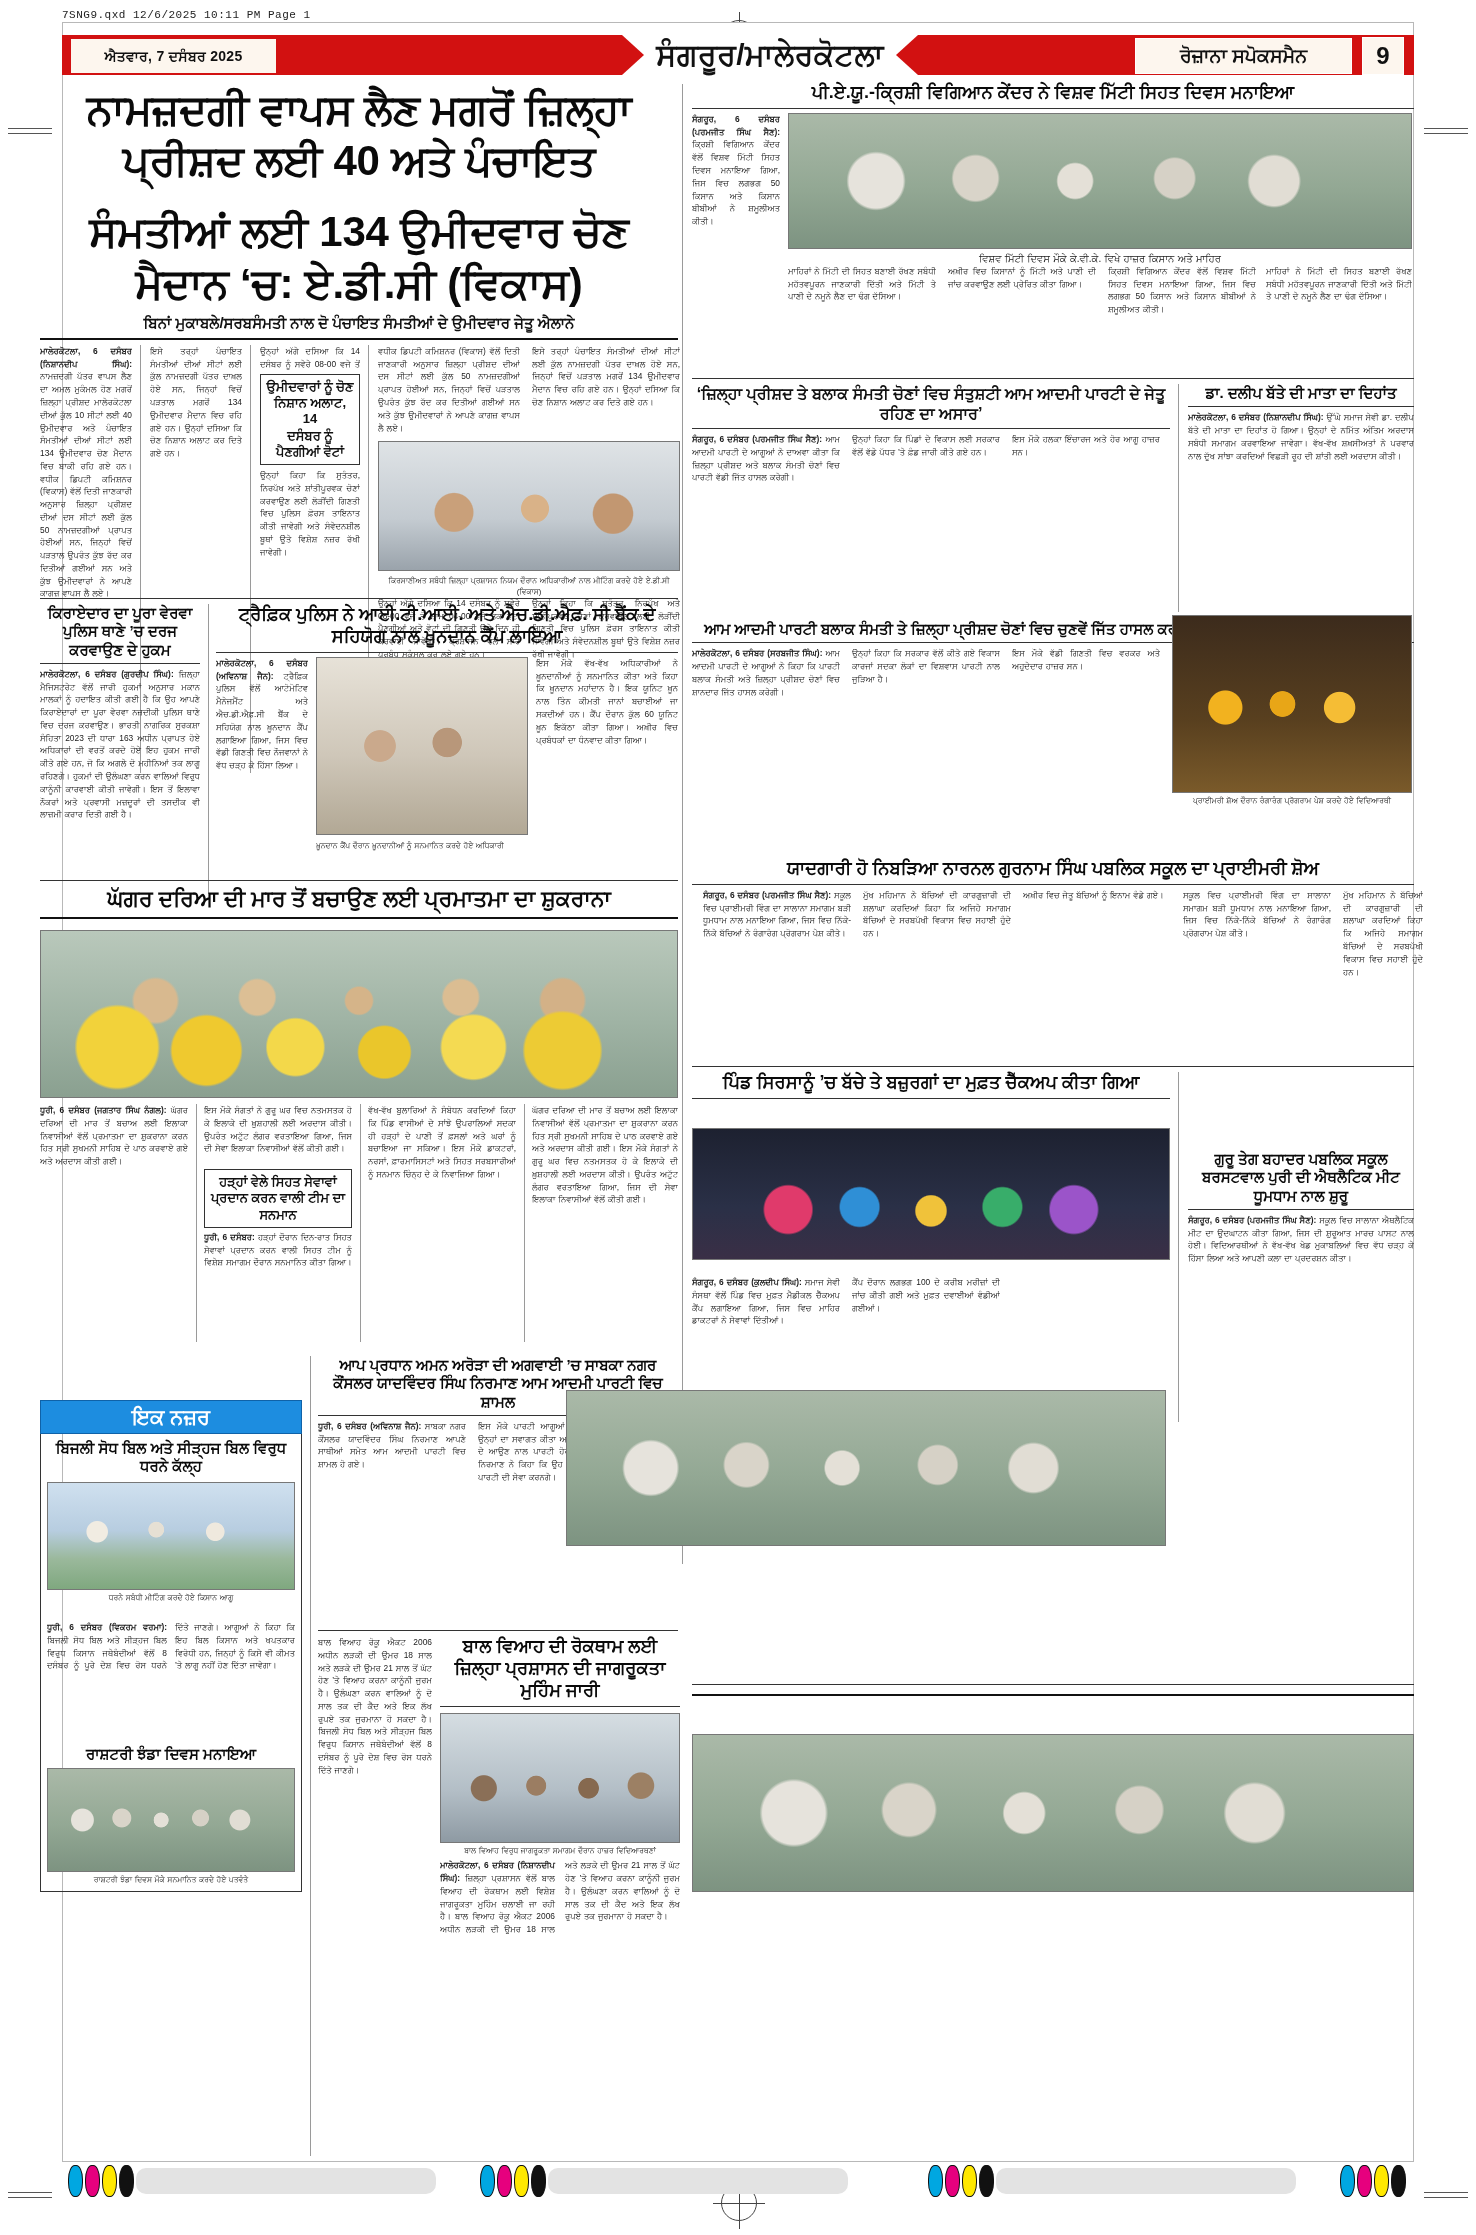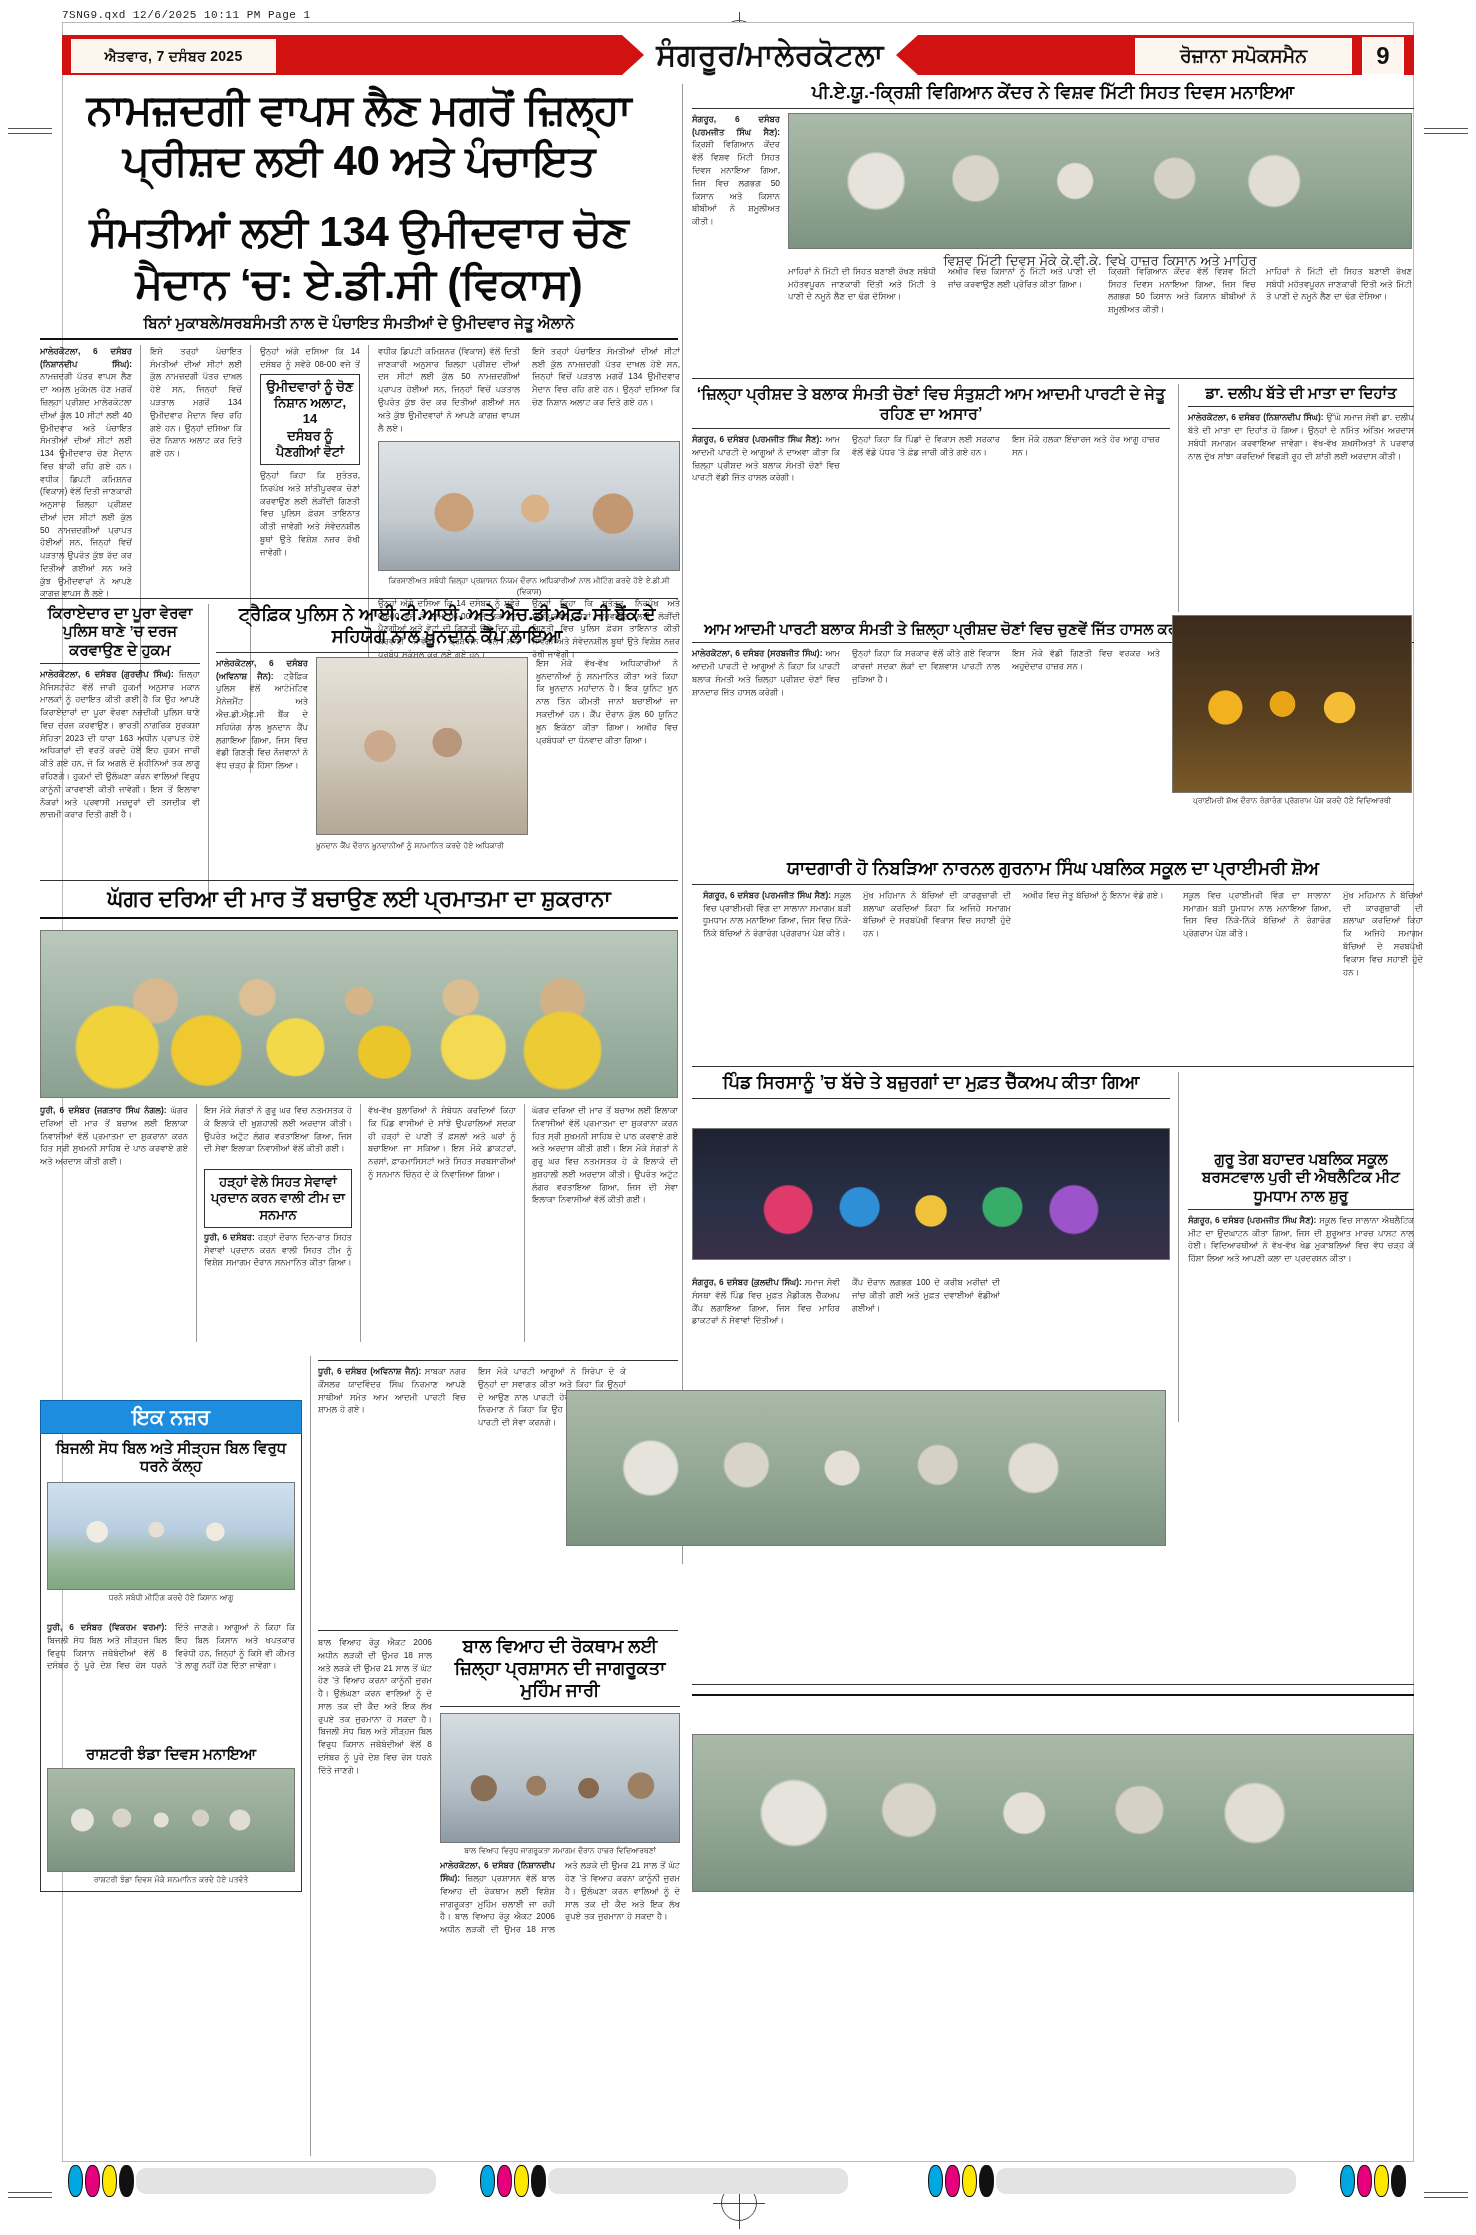--- a/index.html
+++ b/index.html
@@ -282,21 +282,21 @@
   <div class="sec-hl sm">ਪੀ.ਏ.ਯੂ.-ਕ੍ਰਿਸ਼ੀ ਵਿਗਿਆਨ ਕੇਂਦਰ ਨੇ ਵਿਸ਼ਵ ਮਿੱਟੀ ਸਿਹਤ ਦਿਵਸ ਮਨਾਇਆ</div>
   <div class="rule" style="margin-top:4px;"></div>
   <div style="position:relative;margin-top:4px;height:258px;">
     <div class="col-text" style="position:absolute;left:0;top:0;width:88px;height:256px;">
       <span class="dateline">ਸੰਗਰੂਰ, 6 ਦਸੰਬਰ (ਪਰਮਜੀਤ ਸਿੰਘ ਸੈਣ):</span>
       <span>ਕ੍ਰਿਸ਼ੀ ਵਿਗਿਆਨ ਕੇਂਦਰ ਵੱਲੋਂ ਵਿਸ਼ਵ ਮਿੱਟੀ ਸਿਹਤ ਦਿਵਸ ਮਨਾਇਆ ਗਿਆ, ਜਿਸ ਵਿਚ ਲਗਭਗ 50 ਕਿਸਾਨ ਅਤੇ ਕਿਸਾਨ ਬੀਬੀਆਂ ਨੇ ਸ਼ਮੂਲੀਅਤ ਕੀਤੀ।</span>
     </div>
     <div class="photo" style="left:96px;top:0;width:624px;height:136px;">
       <div class="ph-group"></div>
     </div>
-    <div class="col-text" style="position:absolute;left:96px;top:138px;width:624px;text-align:center;font-size:13px;">ਵਿਸ਼ਵ ਮਿੱਟੀ ਦਿਵਸ ਮੌਕੇ ਕੇ.ਵੀ.ਕੇ. ਵਿਖੇ ਹਾਜ਼ਰ ਕਿਸਾਨ ਅਤੇ ਮਾਹਿਰ</div>
+    <div class="col-text" style="position:absolute;left:96px;top:138px;width:624px;text-align:center;font-size:10px;">ਵਿਸ਼ਵ ਮਿੱਟੀ ਦਿਵਸ ਮੌਕੇ ਕੇ.ਵੀ.ਕੇ. ਵਿਖੇ ਹਾਜ਼ਰ ਕਿਸਾਨ ਅਤੇ ਮਾਹਿਰ</div>
     <div class="col-text" style="position:absolute;left:96px;top:152px;width:148px;height:104px;">
       <span>ਮਾਹਿਰਾਂ ਨੇ ਮਿੱਟੀ ਦੀ ਸਿਹਤ ਬਣਾਈ ਰੱਖਣ ਸਬੰਧੀ ਮਹੱਤਵਪੂਰਨ ਜਾਣਕਾਰੀ ਦਿੱਤੀ ਅਤੇ ਮਿੱਟੀ ਤੇ ਪਾਣੀ ਦੇ ਨਮੂਨੇ ਲੈਣ ਦਾ ਢੰਗ ਦੱਸਿਆ।</span>
     </div>
     <div class="col-text" style="position:absolute;left:256px;top:152px;width:148px;height:104px;">
       <span>ਅਖ਼ੀਰ ਵਿਚ ਕਿਸਾਨਾਂ ਨੂੰ ਮਿੱਟੀ ਅਤੇ ਪਾਣੀ ਦੀ ਜਾਂਚ ਕਰਵਾਉਣ ਲਈ ਪ੍ਰੇਰਿਤ ਕੀਤਾ ਗਿਆ।</span>
     </div>
     <div class="col-text" style="position:absolute;left:416px;top:152px;width:148px;height:104px;">
       <span>ਕ੍ਰਿਸ਼ੀ ਵਿਗਿਆਨ ਕੇਂਦਰ ਵੱਲੋਂ ਵਿਸ਼ਵ ਮਿੱਟੀ ਸਿਹਤ ਦਿਵਸ ਮਨਾਇਆ ਗਿਆ, ਜਿਸ ਵਿਚ ਲਗਭਗ 50 ਕਿਸਾਨ ਅਤੇ ਕਿਸਾਨ ਬੀਬੀਆਂ ਨੇ ਸ਼ਮੂਲੀਅਤ ਕੀਤੀ।</span>
     </div>
     <div class="col-text" style="position:absolute;left:574px;top:152px;width:146px;height:104px;">
@@ -505,20 +505,21 @@
     <div class="photo" style="position:relative;left:0;top:0;margin:5px 0 0;width:100%;height:104px;">
       <div class="ph-group"></div>
     </div>
     <div class="col-text" style="text-align:center;font-size:7.6px;margin-top:2px;">ਰਾਸ਼ਟਰੀ ਝੰਡਾ ਦਿਵਸ ਮੌਕੇ ਸਨਮਾਨਿਤ ਕਰਦੇ ਹੋਏ ਪਤਵੰਤੇ</div>
   </div>
 </div>
 
 <div class="vline" style="left:310px;top:1356px;height:800px;"></div>
 
 <div class="zone" style="left:318px;top:1356px;width:360px;height:280px;">
+  <div class="sec-hl xs">ਆਪ ਪ੍ਰਧਾਨ ਅਮਨ ਅਰੋੜਾ ਦੀ ਅਗਵਾਈ ’ਚ ਸਾਬਕਾ ਨਗਰ ਕੌਂਸਲਰ ਯਾਦਵਿੰਦਰ ਸਿੰਘ ਨਿਰਮਾਣ ਆਮ ਆਦਮੀ ਪਾਰਟੀ ਵਿਚ ਸ਼ਾਮਲ</div>
   <div class="rule" style="margin-top:4px;"></div>
   <div style="position:relative;margin-top:4px;height:240px;">
     <div class="col-text" style="position:absolute;left:0;top:0;width:148px;height:238px;">
       <span class="dateline">ਧੂਰੀ, 6 ਦਸੰਬਰ (ਅਵਿਨਾਸ਼ ਜੈਨ):</span>
       <span>ਸਾਬਕਾ ਨਗਰ ਕੌਂਸਲਰ ਯਾਦਵਿੰਦਰ ਸਿੰਘ ਨਿਰਮਾਣ ਆਪਣੇ ਸਾਥੀਆਂ ਸਮੇਤ ਆਮ ਆਦਮੀ ਪਾਰਟੀ ਵਿਚ ਸ਼ਾਮਲ ਹੋ ਗਏ।</span>
     </div>
     <div class="col-text" style="position:absolute;left:160px;top:0;width:148px;height:238px;">
       <span>ਇਸ ਮੌਕੇ ਪਾਰਟੀ ਆਗੂਆਂ ਨੇ ਸਿਰੋਪਾ ਦੇ ਕੇ ਉਨ੍ਹਾਂ ਦਾ ਸਵਾਗਤ ਕੀਤਾ ਅਤੇ ਕਿਹਾ ਕਿ ਉਨ੍ਹਾਂ ਦੇ ਆਉਣ ਨਾਲ ਪਾਰਟੀ ਹੋਰ ਮਜ਼ਬੂਤ ਹੋਵੇਗੀ।</span>
       <span>ਨਿਰਮਾਣ ਨੇ ਕਿਹਾ ਕਿ ਉਹ ਪੂਰੀ ਤਨਦੇਹੀ ਨਾਲ ਪਾਰਟੀ ਦੀ ਸੇਵਾ ਕਰਨਗੇ।</span>
     </div>

